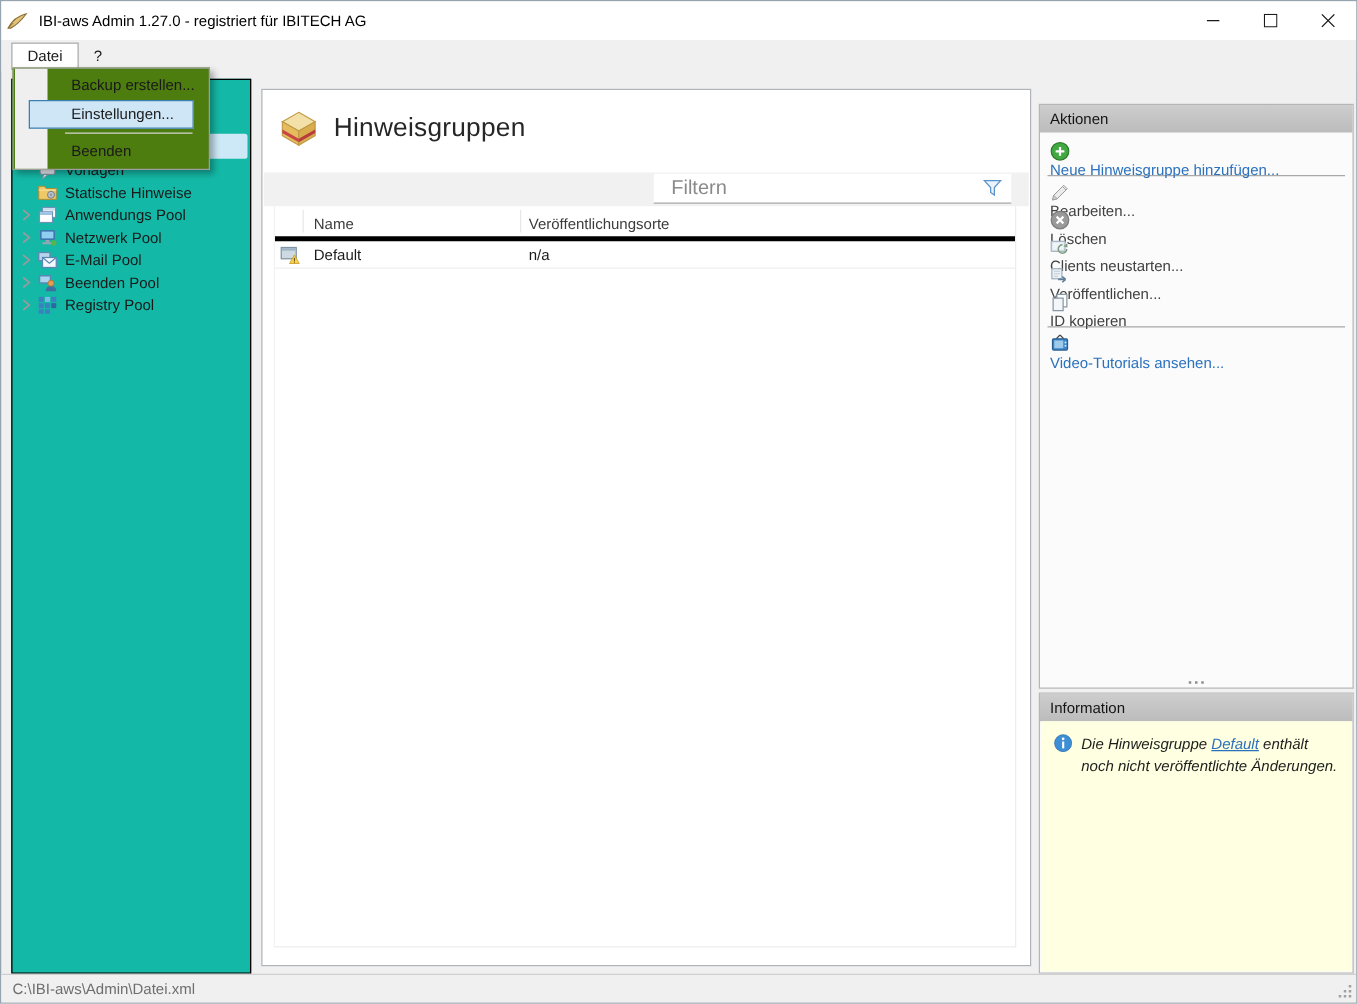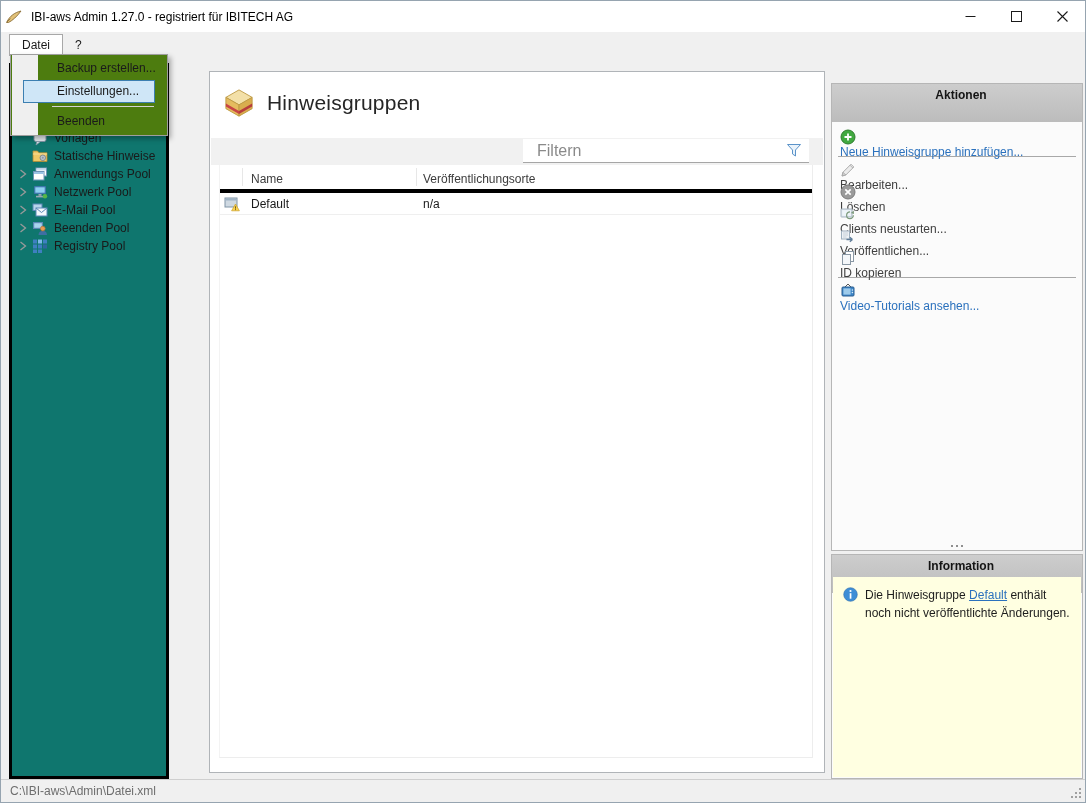--- a/index.html
+++ b/index.html
@@ -28,22 +28,22 @@
   .menu-popup { position:absolute; left:9px; top:53px; width:158px; z-index:100;
     background:#4d7c0f; border:1px solid #9e9e9e; padding:2px 10px;
     box-shadow:3px 3px 5px rgba(0,0,0,0.30); }
   .menu-popup .gutter { position:absolute; left:1px; top:0; bottom:0; width:26px; background:#efefef; }
   .mitem { position:relative; height:23px; line-height:23px; padding-left:36px; }
   .mitem.highlighted { margin:0 2px; height:23px; line-height:21px;
     background:var(--menu-highlight-fill,#cfe6f7);
     border:1px solid var(--menu-highlight-border,#3c7fb1); padding-left:33px; }
   .msep { border-top:1px solid #d4d4d4; margin:3px 3px 3px 31px; position:relative; }
   
-  .sidebar { position:absolute; left:8px; top:62px; width:160px; height:716px;
-    background:#0f766e; border:3px solid #000000; padding-top:43px; overflow:hidden; }
+  .sidebar { position:absolute; left:8px; top:62px; width:192px; height:716px;
+    background:#14b8a6; border:1px solid #000000; padding-top:43px; overflow:hidden; }
   .trow { display:flex; align-items:center; height:18px; margin:0 2px; padding-left:1px; }
   .trow.sel { height:20px; background:var(--tree-selection-fill,#cde8f6); border-radius:2px; }
   .chev { width:15px; height:14px; display:inline-flex; align-items:center; justify-content:center; flex:none; }
   .ticon { width:16px; height:16px; margin-left:2px; flex:none; display:inline-flex; }
   .tlabel { margin-left:6px; white-space:nowrap; }
   
   .main { position:absolute; left:208px; top:70px; width:616px; height:702px;
     background:#fff; border:1px solid #b0b4b8; }
   .main-header { display:flex; align-items:center; padding:16px 0 0 14px; }
   .main-header h1 { font-size:21px; font-weight:300; color:#262626; margin-left:13px; letter-spacing:.2px; }
@@ -61,34 +61,34 @@
   .th.name { left:31px; }
   .th.orte { left:203px; }
   .thead .vsep { position:absolute; top:3px; bottom:3px; width:1px; background:#e7e7e7; }
   .vsep.v1 { left:22px; } .vsep.v2 { left:196px; }
   .trowm { position:relative; height:22px; border-bottom:1px solid #efefef; }
   .trowm .ricon { position:absolute; left:4px; top:3px; width:16px; height:16px; display:inline-flex; }
   .trowm .cell { position:absolute; top:4px; }
   .cell.name { left:31px; } .cell.orte { left:203px; }
   
   .panel { position:absolute; left:830px; width:252px; border:1px solid #b6b6b6; background:#fbfbfb; }
-  .panel-h { height:38px; line-height:22px; padding-left:8px; font-weight:bold; color:#141414;
-    background:linear-gradient(var(--panel-header-gray-light,#cdcdcd),var(--panel-header-gray,#bcbcbc));text-align:center; }
+  .panel-h { height:22px; line-height:22px; padding-left:8px; font-weight:normal; color:#141414;
+    background:linear-gradient(var(--panel-header-gray-light,#cdcdcd),var(--panel-header-gray,#bcbcbc)); }
   .actions { top:82px; height:468px; }
   .actions-body { padding-top:7px; }
   .action { display:flex; align-items:flex-start; height:22px; padding-left:8px;flex-direction:column; }
   .aicon { width:16px; height:16px; flex:none; display:inline-flex; margin-right:8px; }
   .alabel { color:#404040; white-space:nowrap; }
   .alabel.link { color:var(--link-blue,#2b71bd); }
   .asep { border-top:1px solid #a8a8a8; margin:5px 6px; }
   .grip { position:absolute; bottom:3px; left:50%; transform:translateX(-50%); display:flex; gap:3px; }
   .grip i { width:2px; height:2px; background:#8f8f8f; display:block; }
   .info { top:553px; height:225px; }
   .info-body { position:absolute; left:1px; right:1px; top:22px; bottom:1px;
-    background:var(--info-panel-bg,#ffffe1); padding:9px 10px; display:flex; gap:7px; }
+    background:var(--info-panel-bg,#ffffe1); padding:9px 10px; display:flex; gap:7px;font-style:italic; }
   .iicon { width:15px; height:15px; flex:none; display:inline-flex; margin-top:1px; }
   .itext { line-height:1.5; color:#1d1d1d; }
   .ilink { color:var(--link-blue,#2b71bd); text-decoration:underline; cursor:pointer; }
   
   .statusbar { position:absolute; left:0; right:0; bottom:0; height:23px;
     background:var(--app-bg,#f0f0f0); border-top:1px solid #cfcfcf;
     line-height:22px; padding-left:9px; color:#6e6e6e; }
   .resize-grip { position:absolute; right:3px; bottom:3px; display:inline-flex; }
 </style>
 </head>

